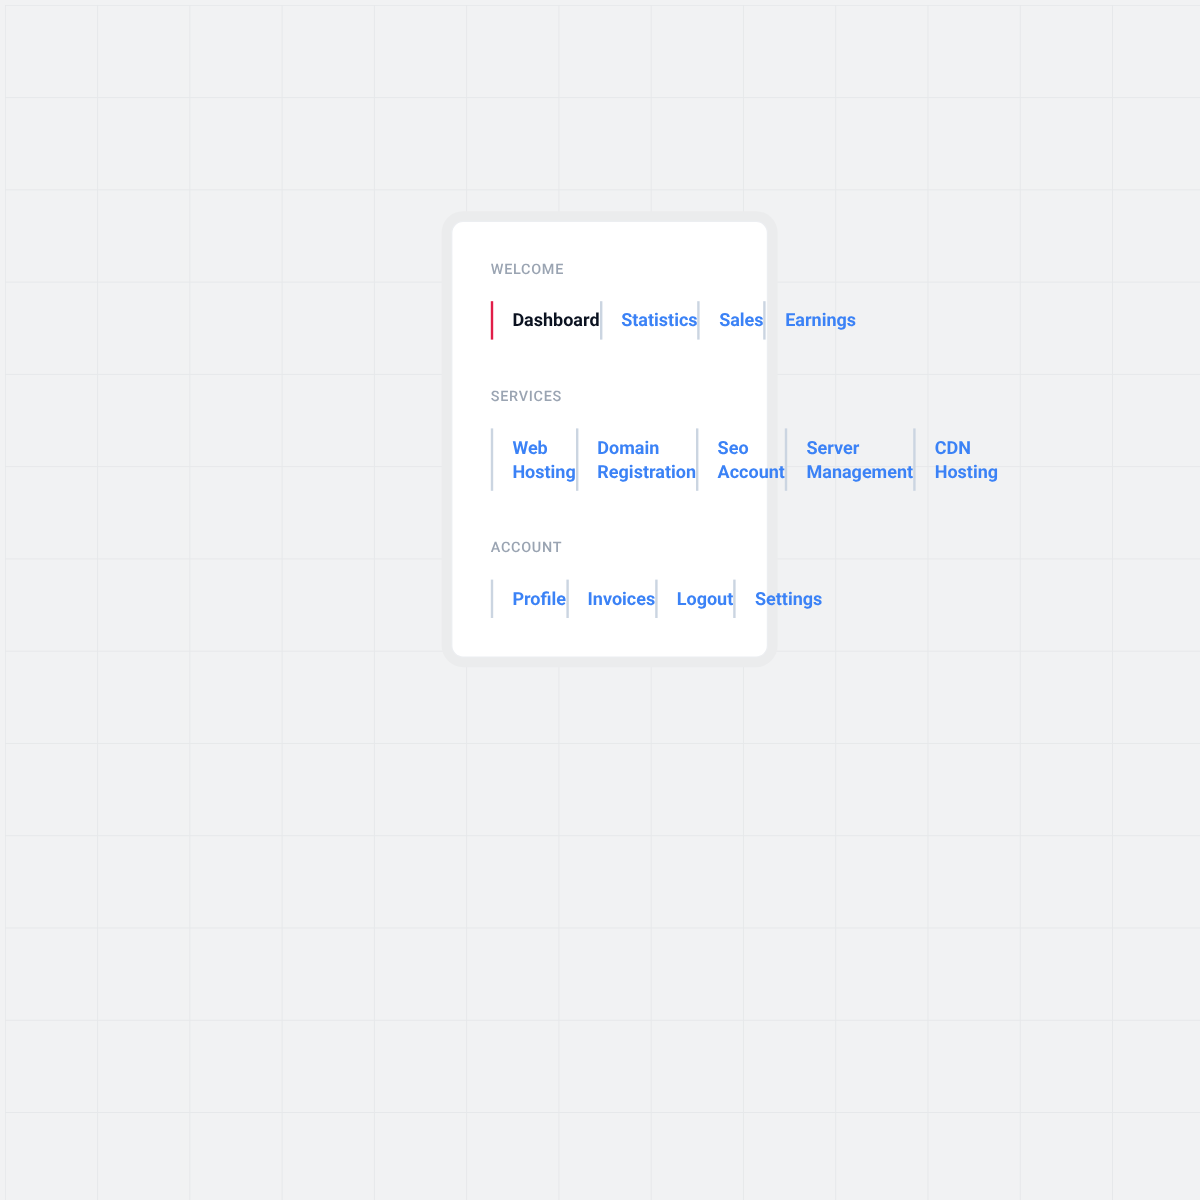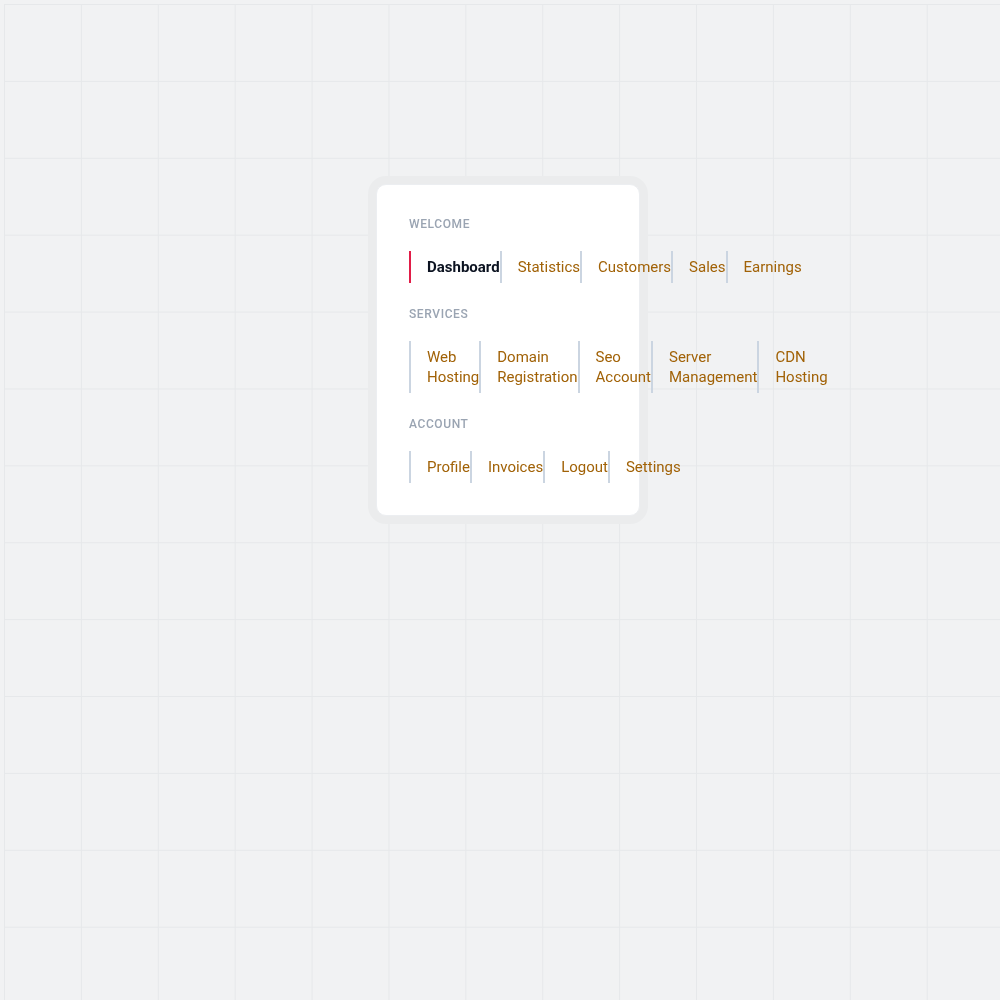--- a/index.html
+++ b/index.html
@@ -30,62 +30,62 @@
     }
     .panel {
       margin-top: 172px;
       width: 264px;
       background: #ffffff;
       border: 1px solid #eceef1;
       border-radius: 10px;
       box-shadow: 0 0 0 8px #ebeced;
       padding: 24px 16px 24px 24px;
     }
-    .section + .section { margin-top: 8px; }
+    .section + .section { margin-top: 24px; }
     .section-header {
       font-size: 12px;
       letter-spacing: 0.05em;
       color: #9aa4b2;
       font-weight: 500;
       text-transform: uppercase;
       margin-bottom: 12px;
     }
     .menu {
       display: flex;
       flex-direction: row;
     }
     .menu-item {
       position: relative;
       padding: 6px 0 6px 16px;
       font-size: 15px;
       line-height: 20px;
-      color: #a16207;
+      color: #3b82f6;
       cursor: pointer;
       border-left: 2px solid #cbd5e1;
+      font-weight: bold;
     }
     .menu-item.active {
       color: #0b1220;
       font-weight: 700;
       border-left-color: #e11d48;
     }
   </style>
 </head>
 <body>
 
 <div class="grid-bg"></div>
 
 <div class="stage">
   <nav class="panel">
 
     <div class="section">
       <div class="section-header">Welcome</div>
       <div class="menu">
         <a class="menu-item active">Dashboard</a>
         <a class="menu-item">Statistics</a>
-        <a class="menu-item">Customers</a>
         <a class="menu-item">Sales</a>
         <a class="menu-item">Earnings</a>
       </div>
     </div>
 
     <div class="section">
       <div class="section-header">Services</div>
       <div class="menu">
         <a class="menu-item">Web Hosting</a>
         <a class="menu-item">Domain Registration</a>

